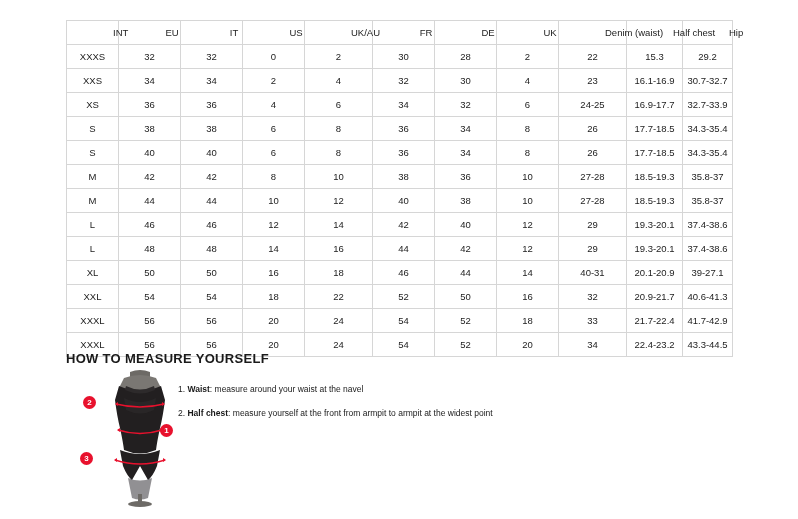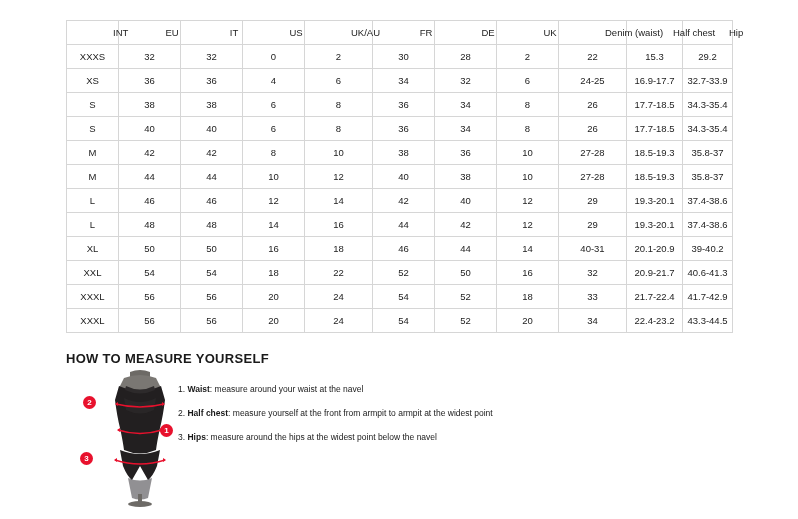--- a/index.html
+++ b/index.html
@@ -148,20 +148,33 @@
           <td>0</td>
           <td>2</td>
           <td>30</td>
           <td>28</td>
           <td>2</td>
           <td>22</td>
           <td>15.3</td>
           <td>29.2</td>
         </tr>
         <tr>
+          <td>XXS</td>
+          <td>34</td>
+          <td>34</td>
+          <td>2</td>
+          <td>4</td>
+          <td>32</td>
+          <td>30</td>
+          <td>4</td>
+          <td>23</td>
+          <td>16.1-16.9</td>
+          <td>30.7-32.7</td>
+        </tr>
+        <tr>
           <td>XS</td>
           <td>36</td>
           <td>36</td>
           <td>4</td>
           <td>6</td>
           <td>34</td>
           <td>32</td>
           <td>6</td>
           <td>24-25</td>
           <td>16.9-17.7</td>
@@ -249,21 +262,21 @@
           <td>XL</td>
           <td>50</td>
           <td>50</td>
           <td>16</td>
           <td>18</td>
           <td>46</td>
           <td>44</td>
           <td>14</td>
           <td>40-31</td>
           <td>20.1-20.9</td>
-          <td>39-40.2</td>
+          <td>39-27.1</td>
         </tr>
         <tr>
           <td>XXL</td>
           <td>54</td>
           <td>54</td>
           <td>18</td>
           <td>22</td>
           <td>52</td>
           <td>50</td>
           <td>16</td>
@@ -347,19 +360,15 @@
 
   <div class="steps">
     <div class="step">
       <span class="num">1.</span>
       <b>Waist</b><span>: measure around your waist at the navel</span>
     </div>
     <div class="step">
       <span class="num">2.</span>
       <b>Half chest</b><span>: measure yourself at the front from armpit to armpit at the widest point</span>
     </div>
-    <div class="step">
-      <span class="num">3.</span>
-      <b>Hips</b><span>: measure around the hips at the widest point below the navel</span>
-    </div>
   </div>
 
 </div>
 
 </body></html>

